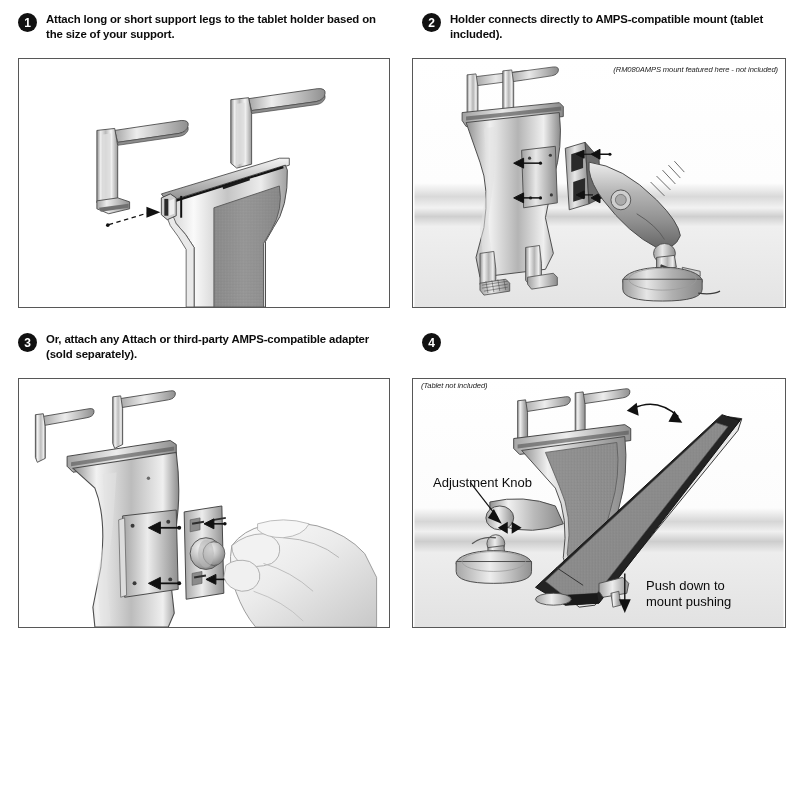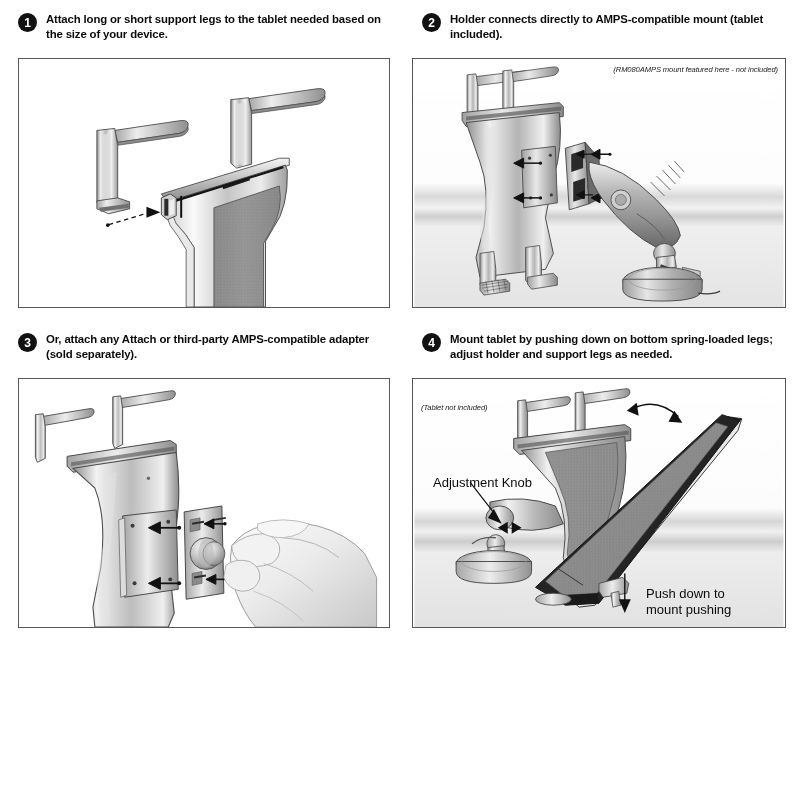--- a/index.html
+++ b/index.html
@@ -60,43 +60,43 @@
   .caption{
     position:absolute;
     font-style:italic;
     font-size:7.6px;
     letter-spacing:-0.1px;
     color:#242424;
     font-family:Liberation Sans, sans-serif;
     white-space:nowrap;
   }
   .cap-tr{right:7px;top:6px;}
-  .cap-tl{left:8px;top:24px;}
+  .cap-tl{left:8px;top:2px;}
 
   .anno{
     position:absolute;
     font-size:13px;
     font-weight:400;
     color:#0b0b0b;
     line-height:1.2;
     white-space:nowrap;
   }
   .anno-knob{left:20px;top:96px;}
-  .anno-push{left:233px;top:199px;margin-top:8px;}
+  .anno-push{left:233px;top:199px;}
 </style>
 </head>
 <body>
 
 <div class="sheet">
   <div class="grid">
 
     <div class="step one">
       <div class="step-head">
         <div class="badge">1</div>
-        <div class="step-text">Attach long or short support legs to the tablet needed based on the size of your device.</div>
+        <div class="step-text">Attach long or short support legs to the tablet holder based on the size of your support.</div>
       </div>
       <div class="panel">
         <svg viewBox="0 0 372 250" preserveAspectRatio="xMidYMid meet">
           <defs>
             <linearGradient id="metal1" x1="0" y1="0" x2="1" y2="0">
               <stop offset="0" stop-color="#8d8d8d"></stop>
                 <stop offset="0.18" stop-color="#efefef"></stop>
               <stop offset="0.42" stop-color="#b9b9b9"></stop>
                 <stop offset="0.68" stop-color="#f6f6f6"></stop>
               <stop offset="1" stop-color="#9a9a9a"></stop>
@@ -445,21 +445,20 @@
             <path d="M246,186 Q274,194 296,214" stroke="#bcbcbc" stroke-width="1" fill="none"></path>
             <path d="M236,214 Q266,224 286,244" stroke="#c2c2c2" stroke-width="1" fill="none"></path>
           </g>
         </svg>
       </div>
     </div>
 
     <div class="step four">
       <div class="step-head">
         <div class="badge">4</div>
-        <div class="step-text">Mount tablet by pushing down on bottom spring-loaded legs; adjust holder and support legs as needed.</div>
       </div>
       <div class="panel">
         <svg viewBox="0 0 372 250" preserveAspectRatio="xMidYMid meet">
           <defs>
             <linearGradient id="bg4" x1="0" y1="0" x2="0" y2="1">
               <stop offset="0" stop-color="#ffffff"></stop>
                 <stop offset="0.52" stop-color="#fcfcfc"></stop>
               <stop offset="0.575" stop-color="#d6d6d6"></stop>
                 <stop offset="0.615" stop-color="#f0f0f0"></stop>
               <stop offset="0.655" stop-color="#cdcdcd"></stop>

